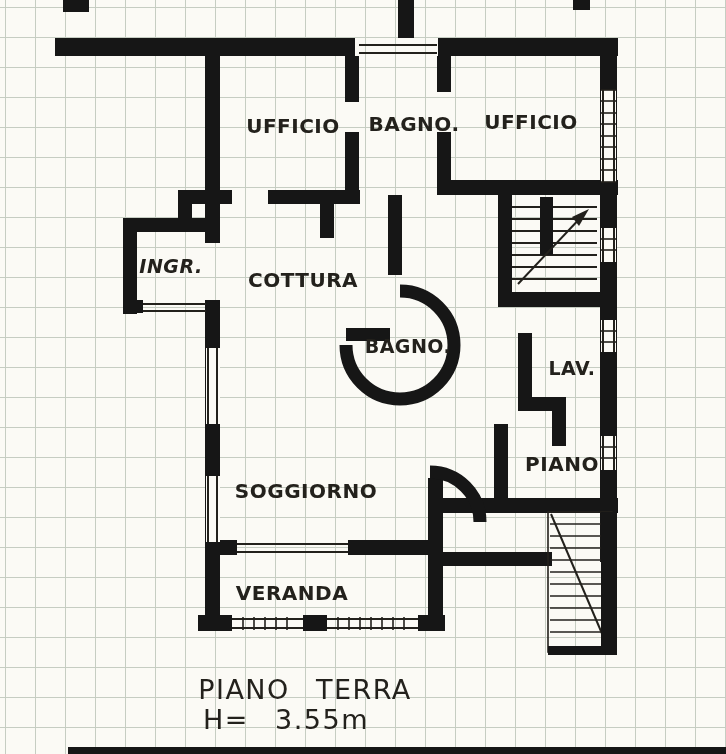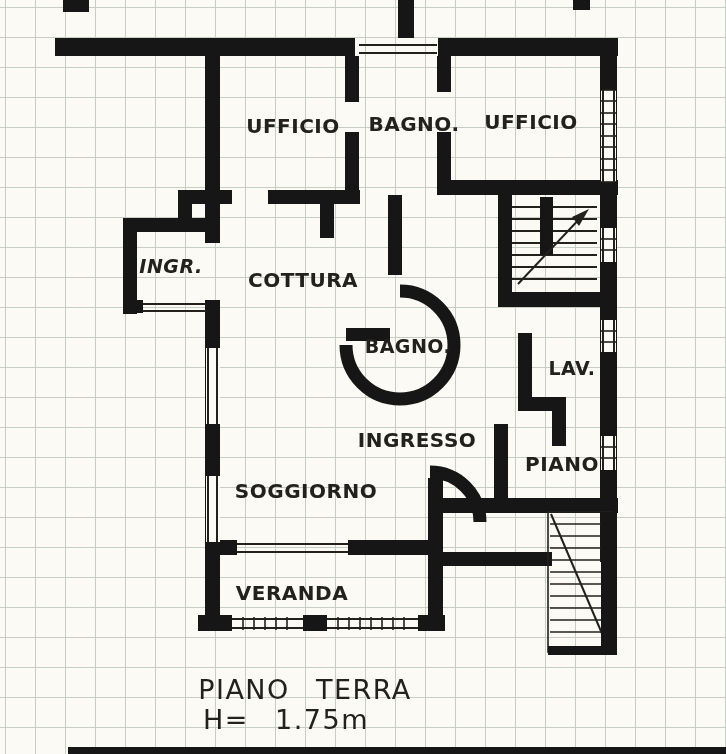--- a/index.html
+++ b/index.html
@@ -205,21 +205,20 @@
     </g>
   </svg>
 
   <div class="room-label" style="left:293px;top:126px;">UFFICIO</div>
   <div class="room-label" style="left:414px;top:124px;">BAGNO.</div>
   <div class="room-label" style="left:531px;top:122px;">UFFICIO</div>
   <div class="room-label small-label" style="left:171px;top:266px;font-style:italic;">INGR.</div>
   <div class="room-label" style="left:303px;top:280px;">COTTURA</div>
   <div class="room-label small-label" style="left:408px;top:346px;">BAGNO.</div>
   <div class="room-label small-label" style="left:572px;top:368px;">LAV.</div>
-  <div class="room-label" style="left:417px;top:440px;">INGRESSO</div>
   <div class="room-label" style="left:562px;top:464px;">PIANO</div>
   <div class="room-label" style="left:292px;top:593px;">VERANDA</div>
   <div class="room-label" style="left:306px;top:491px;">SOGGIORNO</div>
 
   <div class="footer-title" style="left:305px;top:689px;">PIANO TERRA</div>
-  <div class="footer-title" style="left:286px;top:719px;">H= 1.75m</div>
+  <div class="footer-title" style="left:286px;top:719px;">H= 3.55m</div>
 
 </div>
 
 </body></html>

